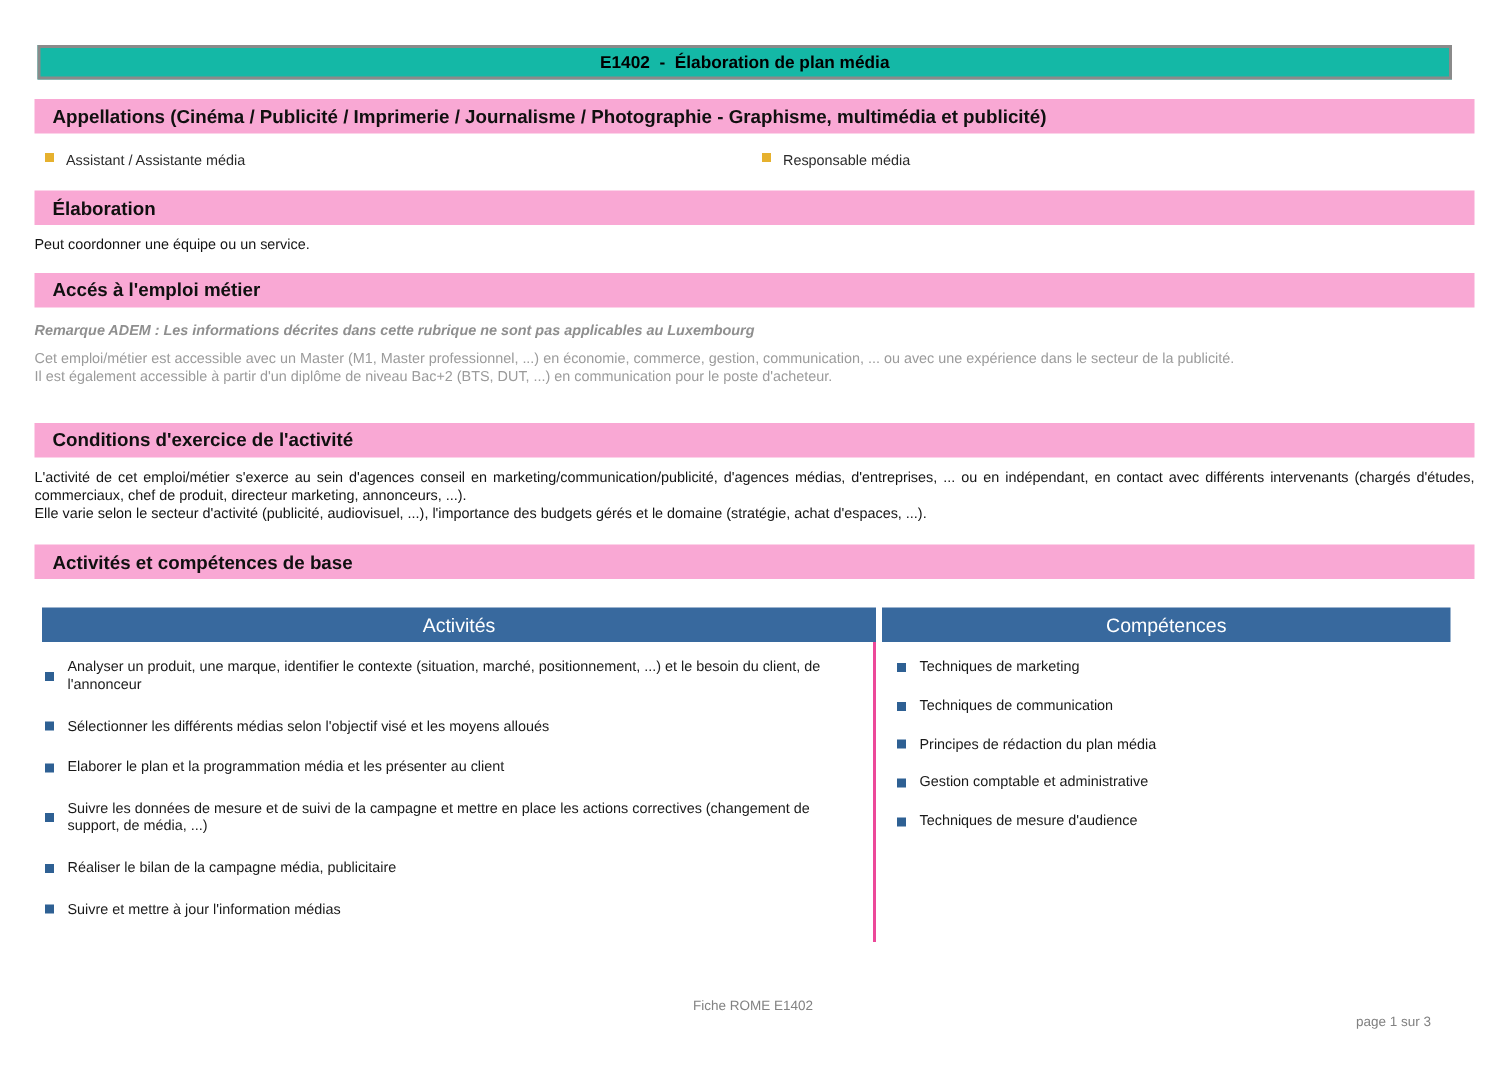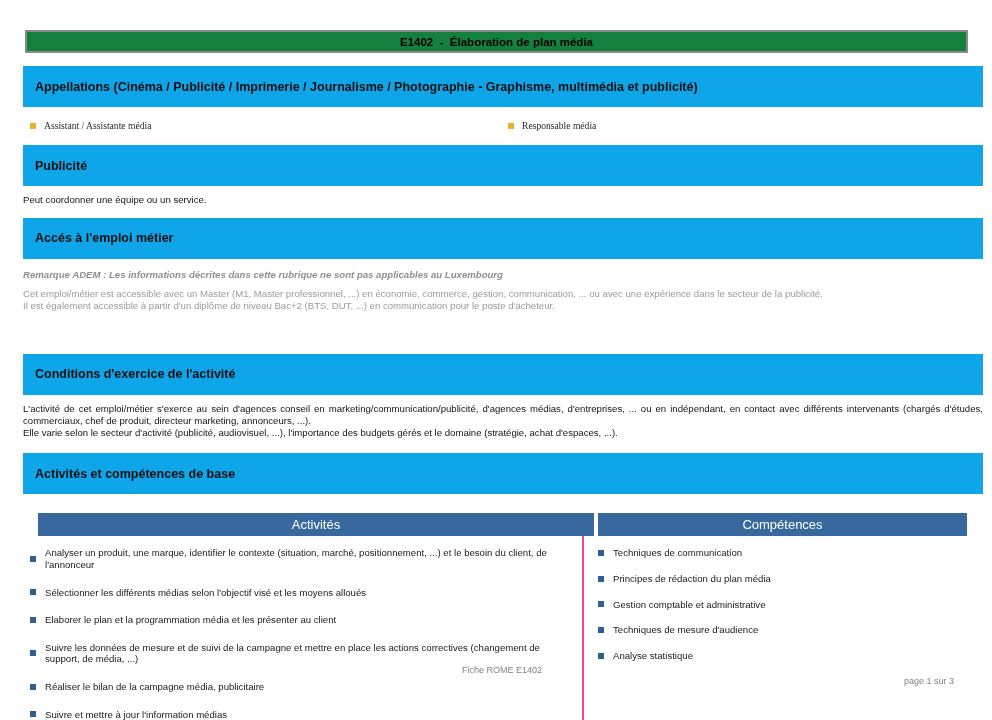--- a/index.html
+++ b/index.html
@@ -9,54 +9,54 @@
     font-family:"Liberation Sans", sans-serif;
     color:#141414; position:relative; overflow:hidden;
   }
   .page {
     position:relative; width:992px; height:720px;
     padding:30px 9px 0 23px;
   }
   
   .title-box {
     height:23px; margin:0 15px 0 2px;
-    background:#15803d; border:2px solid #8a8a8a;
+    background:#14b8a6; border:2px solid #8a8a8a;
     display:flex; align-items:center; justify-content:center;
   }
   .title-box span {
     font-size:11.5px; font-weight:bold; color:#000; white-space:pre;
   }
   
   .bar {
-    height:41px; background:#0ea5e9;
+    height:23px; background:#f9a8d4;
     display:flex; align-items:center; padding-left:12px;
     font-size:12.5px; font-weight:bold; color:#101010;
   }
   .bar-appellations { margin-top:13px; }
   .bar-definition   { margin-top:14px; }
   .bar-acces        { margin-top:12px; }
-  .bar-conditions   { margin-top:42px;text-align:right; }
+  .bar-conditions   { margin-top:24px;text-align:right; }
   .bar-base         { margin-top:15px;text-align:right; }
   
   .appel-row { display:flex; margin-top:13px; padding-left:7px; }
   .appel-row .cell-left  { width:478px; }
-  .appel-item { display:flex; align-items:center; font-size:9.6px; color:#2b2b2b;font-family:Liberation Serif, serif; }
+  .appel-item { display:flex; font-size:9.6px; color:#2b2b2b; }
   .sq { width:6px; height:6px; flex-shrink:0; margin-right:8px; display:inline-block; }
   .sq-yellow { background:#e6b12e; }
   .sq-blue   { background:#2e6093; margin-right:9px; }
   
   .txt { font-size:9.6px; line-height:11.9px; margin-top:8px; }
   .txt.justify p { text-align:justify; }
   .txt-gray { color:#9b9b9b; }
   .remark {
     margin-top:10px; font-size:9.6px; font-weight:bold; font-style:italic; color:#8f8f8f;
   }
   
   .tbl { margin-left:5px; width:939px; margin-top:19px; }
-  .tbl-head { display:flex; gap:4px;margin-left:10px; }
+  .tbl-head { display:flex; gap:4px; }
   .tbl-head .hcell {
     background:#38699e; color:#ffffff; height:23px;
     display:flex; align-items:center; justify-content:center;
     font-size:13px;
   }
   .hcell.h-left  { width:556px; }
   .hcell.h-right { flex:1; }
   .tbl-body { display:flex; min-height:191px; }
   .col-left  { width:556px; border-right:2px solid #ec4899; padding:11px 28px 0 2px; }
   .col-right { flex:1; padding:11px 4px 0 14px; }
@@ -91,21 +91,21 @@
     <div class="appel-item cell-left">
       <span class="sq sq-yellow"></span>
       <span>Assistant / Assistante média</span>
     </div>
     <div class="appel-item">
       <span class="sq sq-yellow"></span>
       <span>Responsable média</span>
     </div>
   </div>
 
-  <div class="bar bar-definition">Publicité</div>
+  <div class="bar bar-definition">Élaboration</div>
   <div class="txt justify">
     <p>Peut coordonner une équipe ou un service.</p>
   </div>
 
   <div class="bar bar-acces">Accés à l'emploi métier</div>
   <div class="remark">Remarque ADEM : Les informations décrites dans cette rubrique ne sont pas applicables au Luxembourg</div>
   <div class="txt txt-gray">
     <p>Cet emploi/métier est accessible avec un Master (M1, Master professionnel, ...) en économie, commerce, gestion, communication, ... ou avec une expérience dans le secteur de la publicité.</p>
     <p>Il est également accessible à partir d'un diplôme de niveau Bac+2 (BTS, DUT, ...) en communication pour le poste d'acheteur.</p>
   </div>
@@ -146,38 +146,38 @@
           <span>Réaliser le bilan de la campagne média, publicitaire</span>
         </div>
         <div class="t-item">
           <span class="sq sq-blue"></span>
           <span>Suivre et mettre à jour l'information médias</span>
         </div>
       </div>
       <div class="col-right">
         <div class="t-item">
           <span class="sq sq-blue"></span>
+          <span>Techniques de marketing</span>
+        </div>
+        <div class="t-item">
+          <span class="sq sq-blue"></span>
           <span>Techniques de communication</span>
         </div>
         <div class="t-item">
           <span class="sq sq-blue"></span>
           <span>Principes de rédaction du plan média</span>
         </div>
         <div class="t-item">
           <span class="sq sq-blue"></span>
           <span>Gestion comptable et administrative</span>
         </div>
         <div class="t-item">
           <span class="sq sq-blue"></span>
           <span>Techniques de mesure d'audience</span>
         </div>
-        <div class="t-item">
-          <span class="sq sq-blue"></span>
-          <span>Analyse statistique</span>
-        </div>
       </div>
     </div>
   </div>
 
   <div class="footer-center">Fiche ROME E1402</div>
   <div class="footer-right">page 1 sur 3</div>
 
 </div>
 
 </body></html>

